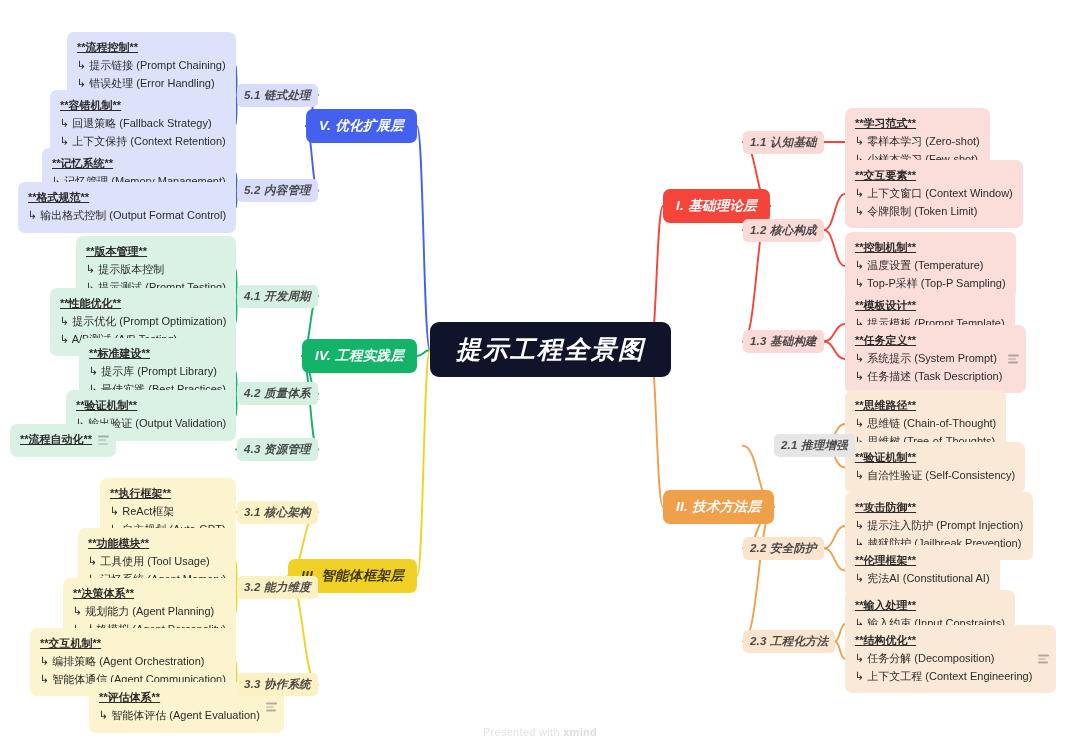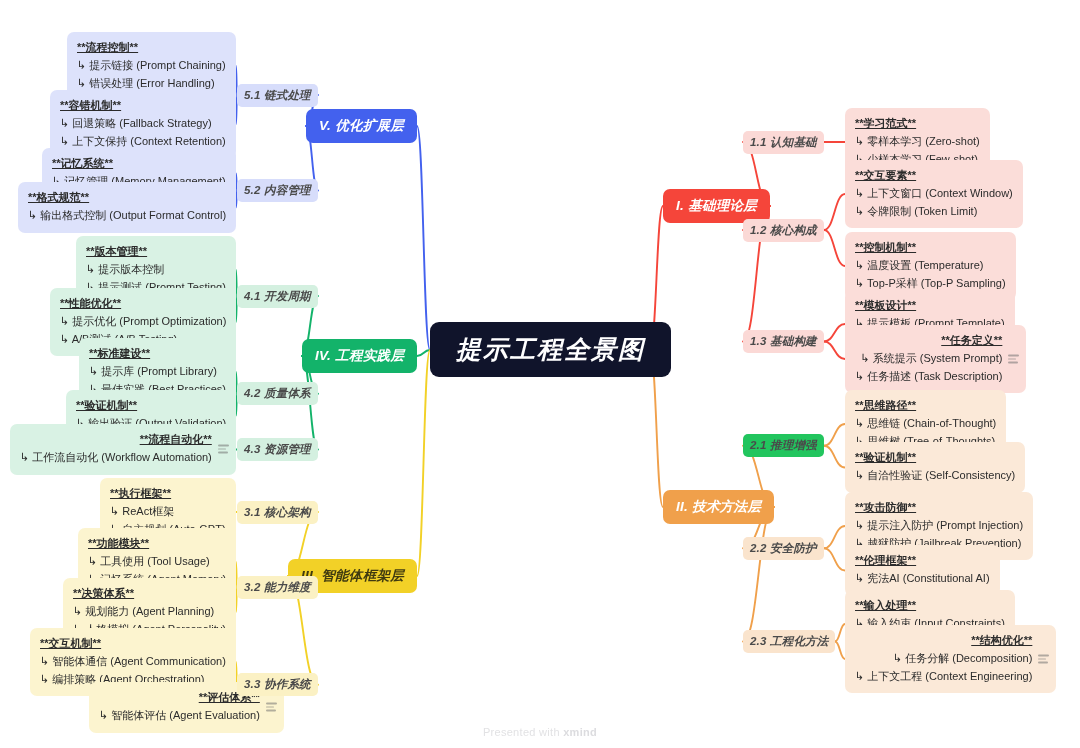--- a/index.html
+++ b/index.html
@@ -68,21 +68,21 @@
     width: 11px; height: 9px;
     opacity: .5;
   }
   .note-icon i {
     display: block; height: 1.4px; margin-bottom: 2.2px;
     background: #6a6a6a; border-radius: 1px;
   }
   .note-icon i:nth-child(1) { width: 11px; }
   .note-icon i:nth-child(2) { width: 8px; }
   .note-icon i:nth-child(3) { width: 10px; }
-  .leaf.has-note { padding-right: 24px; text-align: right; }
+  .leaf.has-note { padding-right: 24px; }
 
   
   .footer {
     position: absolute;
     left: 0; right: 0; bottom: 10px;
     text-align: center;
     font-size: 11px;
     color: #e2e2e4;
     letter-spacing: .3px;
   }
@@ -187,21 +187,21 @@
       </div>
       <div class="leaf" style="background: rgb(251, 233, 216); left: 845px; top: 390px;">
         <div class="hd">**思维路径**</div>
         <div class="it">↳ 思维链 (Chain-of-Thought)</div>
         <div class="it">↳ 思维树 (Tree-of-Thoughts)</div>
       </div>
       <div class="leaf" style="background: rgb(251, 233, 216); left: 845px; top: 442px;">
         <div class="hd">**验证机制**</div>
         <div class="it">↳ 自洽性验证 (Self-Consistency)</div>
       </div>
-      <div class="node sub" style="background: #22c55e; color: rgb(74, 74, 74); left: 743px; top: 434.25px;">
+      <div class="node sub" style="background: #e5e5e5; color: rgb(74, 74, 74); left: 774px; top: 434.25px;">
         <div class="">2.1 推理增强</div>
       </div>
       <div class="leaf" style="background: rgb(251, 233, 216); left: 845px; top: 492px;">
         <div class="hd">**攻击防御**</div>
         <div class="it">↳ 提示注入防护 (Prompt Injection)</div>
         <div class="it">↳ 越狱防护 (Jailbreak Prevention)</div>
       </div>
       <div class="leaf" style="background: rgb(251, 233, 216); left: 845px; top: 545px;">
         <div class="hd">**伦理框架**</div>
         <div class="it">↳ 宪法AI (Constitutional AI)</div>
@@ -277,21 +277,20 @@
       </div>
       <div class="leaf" style="background: rgb(217, 242, 228); left: 66px; top: 390px;">
         <div class="hd">**验证机制**</div>
         <div class="it">↳ 输出验证 (Output Validation)</div>
       </div>
       <div class="node sub" style="background: rgb(212, 240, 224); color: rgb(74, 74, 74); left: 237px; top: 382.25px;">
         <div class="">4.2 质量体系</div>
       </div>
       <div class="leaf has-note" style="background: rgb(217, 242, 228); left: 10px; top: 424px;">
         <div class="hd">**流程自动化**</div>
-        <div class="it">↳ 工作流自动化 (Workflow Automation)</div>
         <div class="note-icon">
           <i></i>
           <i></i>
           <i></i>
         </div>
       </div>
       <div class="node sub" style="background: rgb(212, 240, 224); color: rgb(74, 74, 74); left: 237px; top: 438px;">
         <div class="">4.3 资源管理</div>
       </div>
       <div class="node root yellow" style="background: rgb(242, 209, 39); left: 288px; top: 559px;">
@@ -313,22 +312,22 @@
       <div class="leaf" style="background: rgb(252, 244, 207); left: 63px; top: 578px;">
         <div class="hd">**决策体系**</div>
         <div class="it">↳ 规划能力 (Agent Planning)</div>
         <div class="it">↳ 人格模拟 (Agent Personality)</div>
       </div>
       <div class="node sub" style="background: rgb(251, 241, 196); color: rgb(74, 74, 74); left: 237px; top: 575.5px;">
         <div class="">3.2 能力维度</div>
       </div>
       <div class="leaf" style="background: rgb(252, 244, 207); left: 30px; top: 628px;">
         <div class="hd">**交互机制**</div>
+        <div class="it">↳ 编排策略 (Agent Orchestration)</div>
         <div class="it">↳ 智能体通信 (Agent Communication)</div>
-        <div class="it">↳ 编排策略 (Agent Orchestration)</div>
       </div>
       <div class="leaf has-note" style="background: rgb(252, 244, 207); left: 41px; top: 682px; margin-left: 48px;">
         <div class="hd">**评估体系**</div>
         <div class="it">↳ 智能体评估 (Agent Evaluation)</div>
         <div class="note-icon">
           <i></i>
           <i></i>
           <i></i>
         </div>
       </div>

